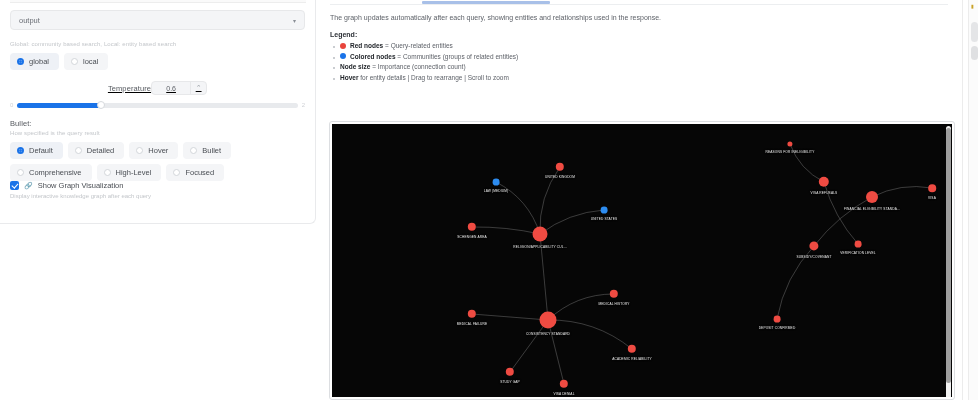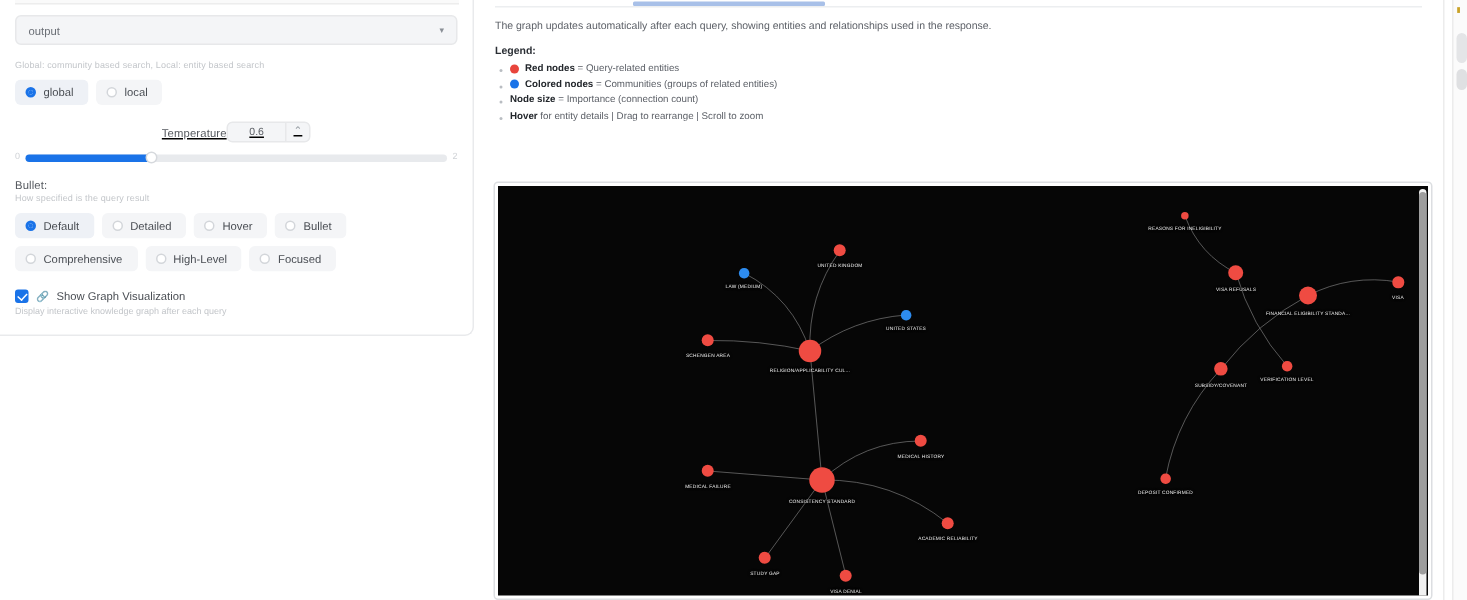--- a/index.html
+++ b/index.html
@@ -91,21 +91,21 @@
     position: absolute; left: 0; top: 0; height: 5px;
     background: #1a73e8; border-radius: 3px;
   }
   .thumb {
     position: absolute; top: -1.5px;
     width: 8px; height: 8px; border-radius: 50%;
     background: #fff; border: 1px solid #d6d9dd;
     transform: translateX(-4px);
   }
 
-  .check-row { display: flex; align-items: center; gap: 5px; margin-top: 12px; }
+  .check-row { display: flex; align-items: center; gap: 5px; }
   .cbox {
     width: 9px; height: 9px; border-radius: 2px;
     background: #1a73e8; position: relative; flex: none;
   }
   .cbox::after {
     content: ""; position: absolute; left: 2.5px; top: 1px;
     width: 2.5px; height: 5px;
     border: solid #fff; border-width: 0 1.3px 1.3px 0;
     transform: rotate(42deg);
   }

